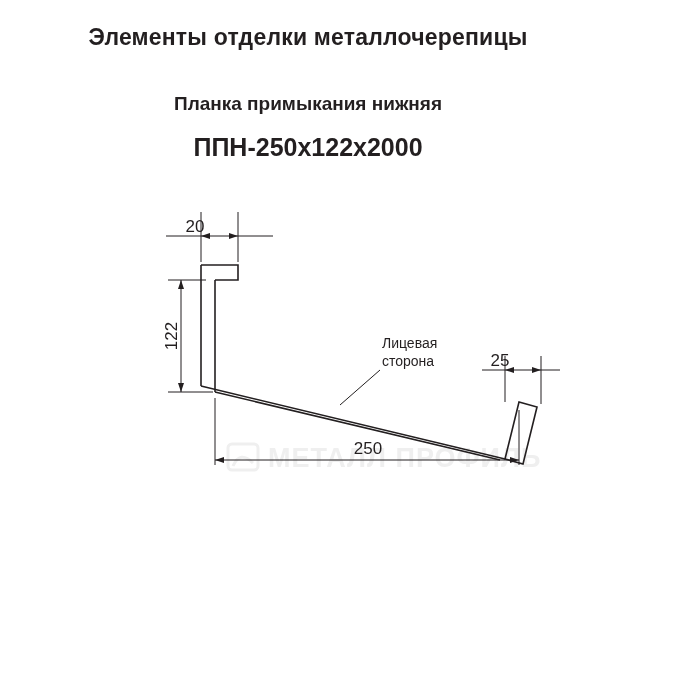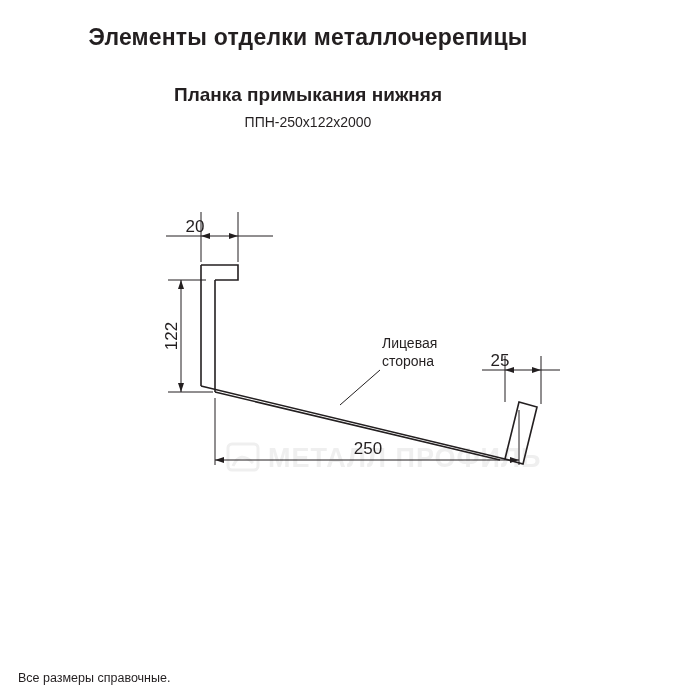--- a/index.html
+++ b/index.html
@@ -30,27 +30,27 @@
   .title-main {
     font-size: 23px;
     font-weight: bold;
     letter-spacing: 0.2px;
     line-height: 1.2;
     margin: 0;
   }
   .title-sub {
     font-size: 19px;
     font-weight: bold;
-    margin: 0;
+    margin: 9px;
     padding-top: 31px;
     line-height: 1.25;
   }
   .title-code {
-    font-size: 14px;
-    font-weight: normal;
+    font-size: 25px;
+    font-weight: bold;
     margin: 0;
     padding-top: 8px;
     line-height: 1.25;
   }
   .drawing {
     position: absolute;
     top: 170px;
     left: 0;
     width: 700px;
     height: 360px;
@@ -162,16 +162,15 @@
       <g stroke="#231f20" stroke-width="1" fill="none">
         <line x1="340" y1="235" x2="380" y2="200"></line>
       </g>
       <text class="label" x="382" y="178">Лицевая</text>
       <text class="label" x="382" y="196">сторона</text>
 
     </svg>
   </div>
 
   <div class="footer">
-    <div>Все размеры справочные.</div>
   </div>
 
 </div>
 
 </body></html>

